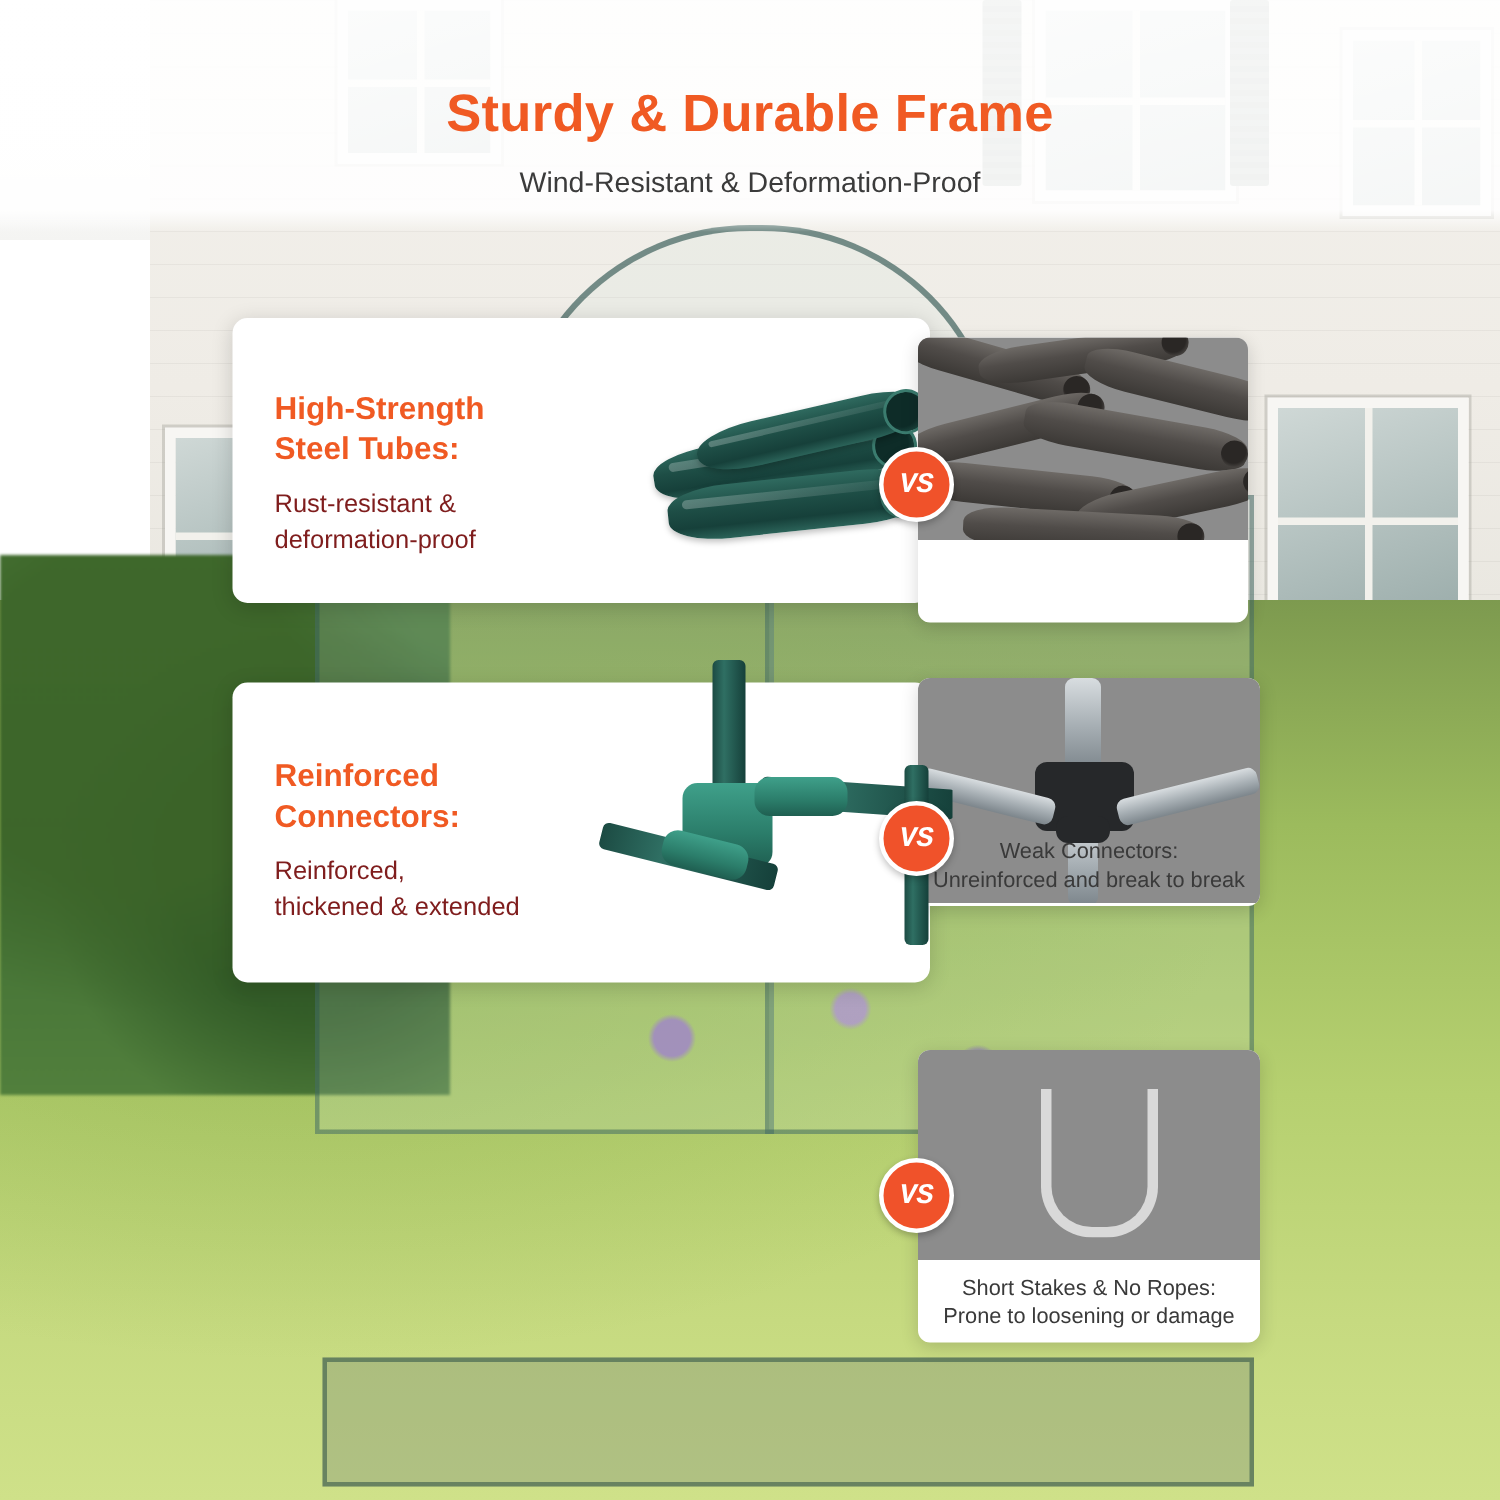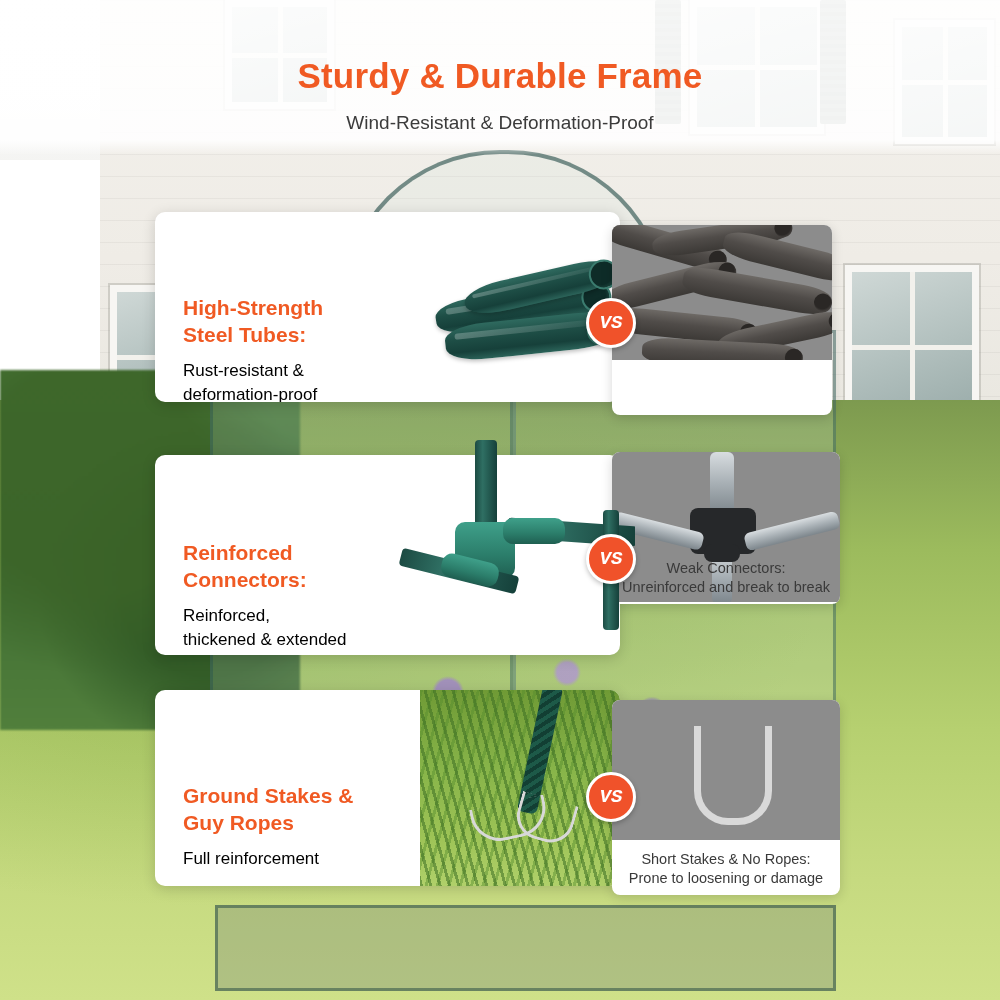--- a/index.html
+++ b/index.html
@@ -149,31 +149,30 @@
     border-radius: 10px;
     box-shadow: 0 3px 14px rgba(0,0,0,.16);
     z-index: 4;
     overflow: hidden;
   }
   .card-text {
     position: absolute;
     left: 28px;
     top: 0;
     width: 230px;
-    margin-top: 35px;
   }
   .feat-title {
     color: #f05a23;
     font-weight: bold;
     font-size: 21px;
     line-height: 1.28;
     margin: 0 0 10px 0;
   }
   .feat-desc {
-    color: #000000;
+    color: #7f1d1d;
     font-size: 17px;
     line-height: 1.4;
     margin: 0;
   }
 
   
   .pro-img {
     position: absolute;
     overflow: hidden;
   }
@@ -439,38 +438,20 @@
       <div class="weak-bar" style="left:132px;top:70px;width:96px;height:18px;transform:rotate(-14deg);"></div>
       <div class="weak-bar" style="left:100px;top:96px;width:20px;height:56px;"></div>
       <div class="weak-hub" style="left:92px;top:92px;width:36px;height:18px;"></div>
     </div>
     <div class="con-cap">
       <span>Weak Connectors:</span><br>
       <span>Unreinforced and break to break</span>
     </div>
   </div>
 
-  <div class="card" style="left:155px;top:690px;width:465px;height:196px;">
-    <div class="card-text" style="top:58px;">
-      <div class="feat-title">
-        <span>Ground Stakes &amp;</span><br>
-        <span>Guy Ropes</span>
-      </div>
-      <div class="feat-desc">
-        <span>Full reinforcement</span>
-      </div>
-    </div>
-
-    <div class="pro-img" style="left:265px;top:0px;width:200px;height:196px;">
-      <div class="grass"></div>
-      <div class="stake-rope" style="left:110px;top:-6px;width:20px;height:130px;transform:rotate(12deg);"></div>
-      <div class="stake-wire" style="left:52px;top:112px;width:70px;height:34px;border-top:none;border-radius:0 0 30px 30px;transform:rotate(-12deg);"></div>
-      <div class="stake-wire" style="left:96px;top:108px;width:52px;height:40px;border-top:none;border-radius:0 0 24px 24px;transform:rotate(16deg);"></div>
-    </div>
-  </div>
 
   <div class="vs" style="left:586px;top:772px;">VS</div>
 
   <div class="con" style="left:612px;top:700px;width:228px;height:195px;">
     <div class="con-img" style="height:140px;">
       <div class="u-stake" style="left:82px;top:26px;"></div>
     </div>
     <div class="con-cap">
       <span>Short Stakes &amp; No Ropes:</span><br>
       <span>Prone to loosening or damage</span>

